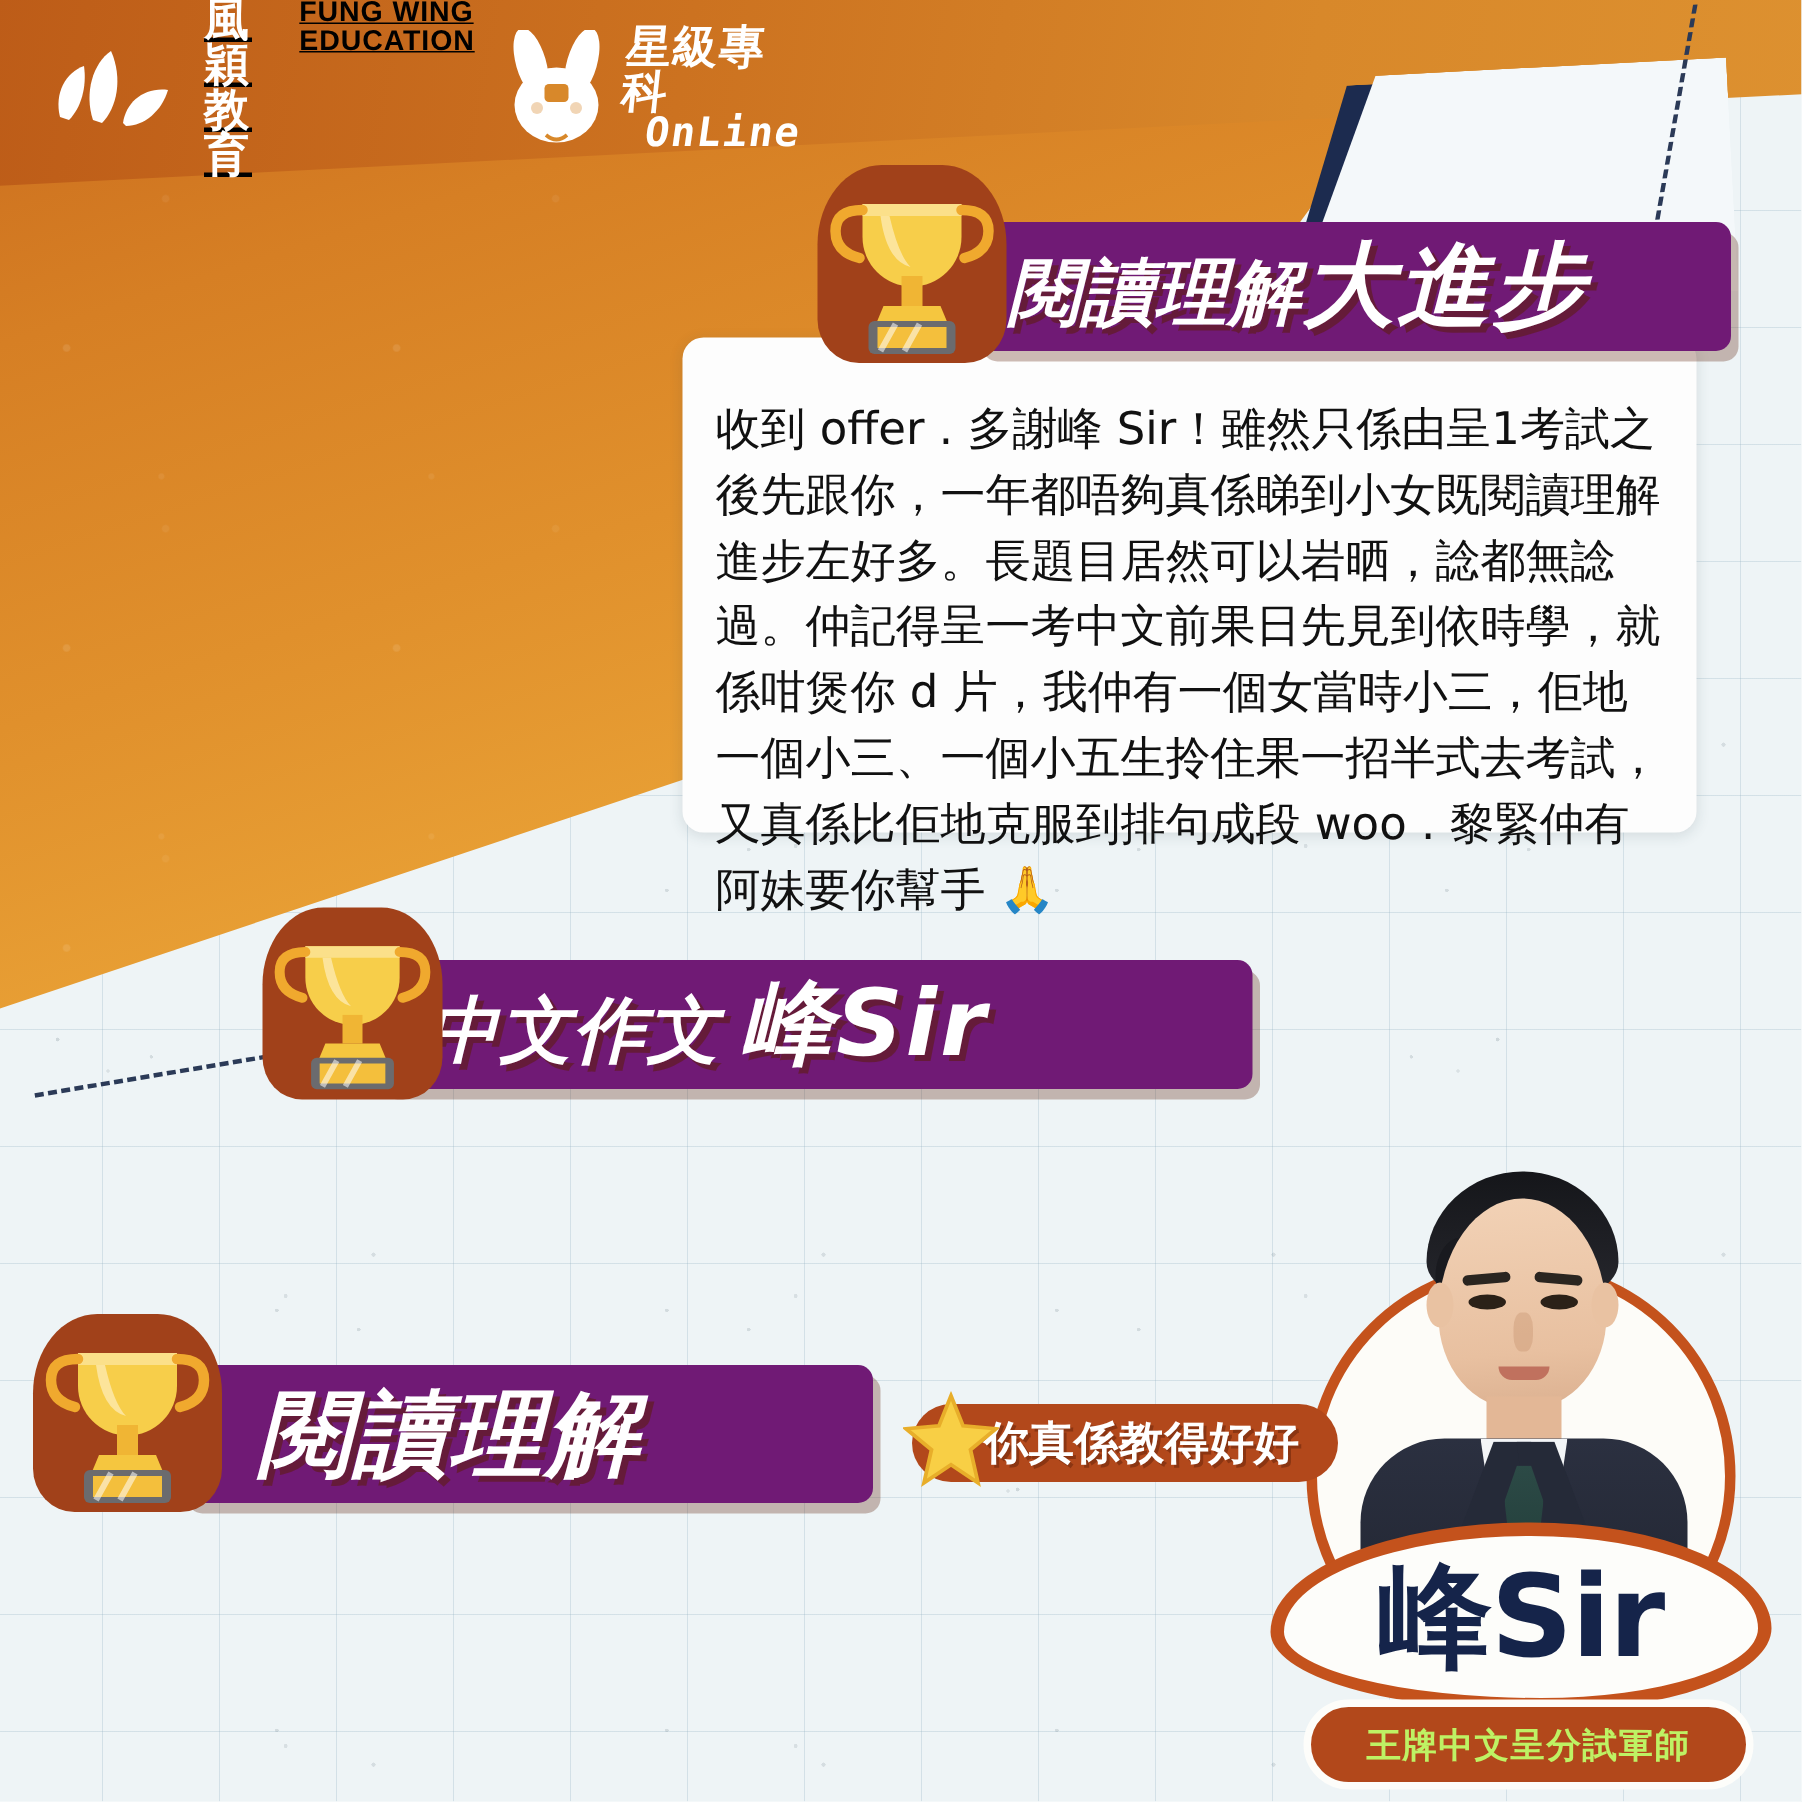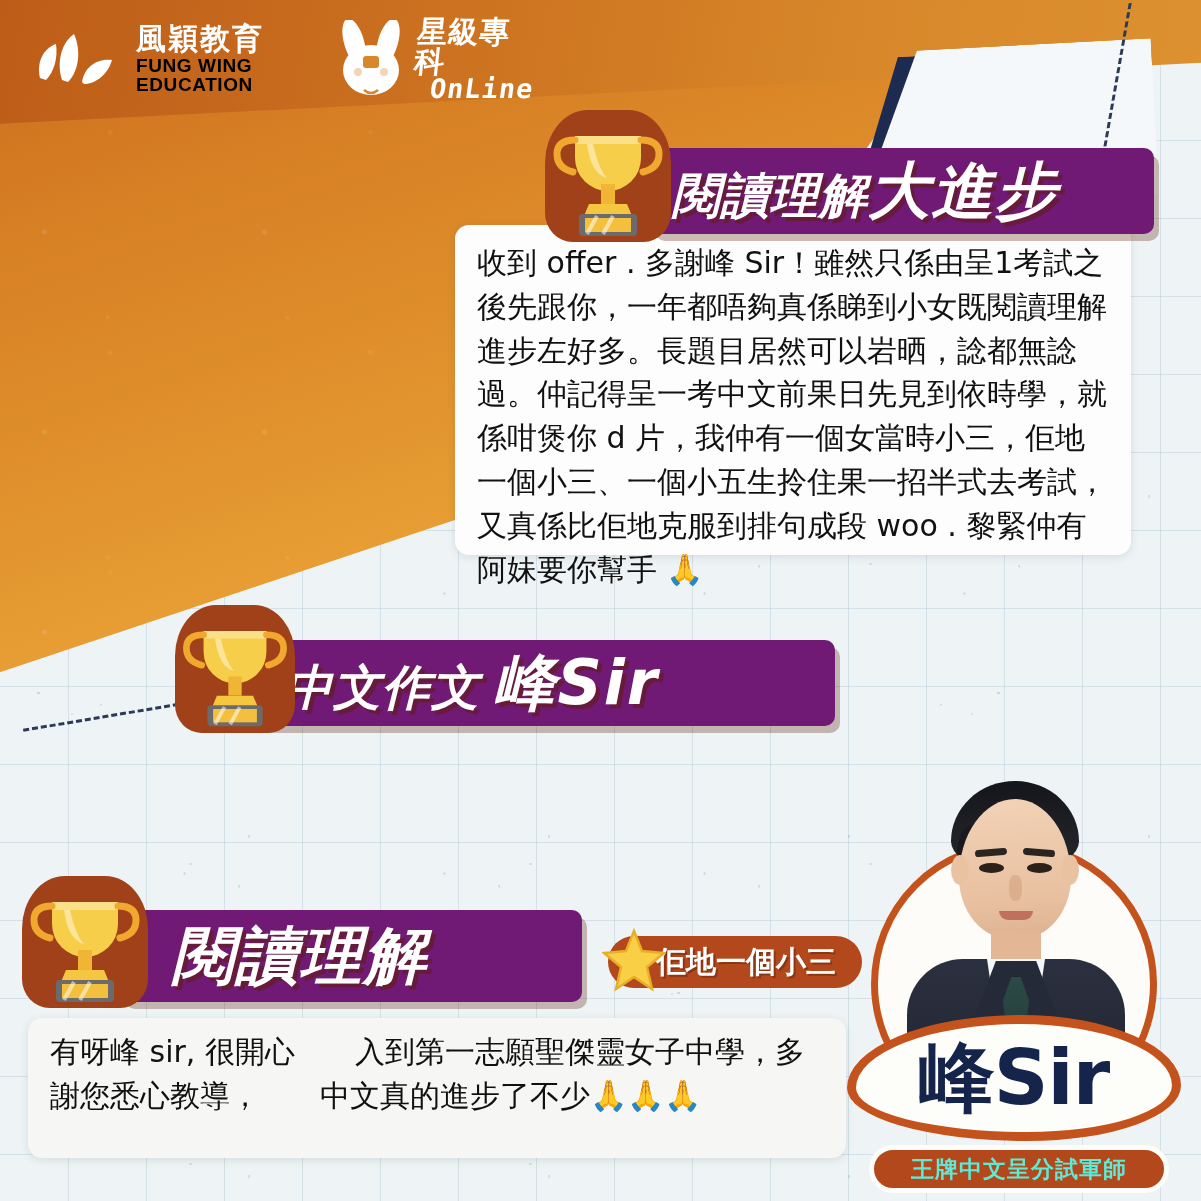--- a/index.html
+++ b/index.html
@@ -94,21 +94,21 @@
 
   
   .brand {
     position: absolute; left: 0; top: 0;
     width: 520px; height: 118px;
     display: flex; align-items: center; gap: 14px;
     padding-left: 26px;
     z-index: 30;
   }
   .leaf-logo { width: 96px; height: 70px; position: relative; flex: 0 0 auto; }
-  .brand-text { display: flex; flex-direction: column; gap: 2px; }
+  .brand-text { display: flex; gap: 2px; text-decoration: underline; }
   .brand-cn {
     font-size: 30px; font-weight: bold; color: #fff;
     letter-spacing: 2px; line-height: 1;
     font-family: "DejaVu Sans", sans-serif;
   }
   .brand-en {
     font-size: 19px; font-weight: bold; color: #000000;
     letter-spacing: .6px; line-height: 1;
   }
   .brand-second { display: flex; align-items: center; gap: 6px; margin-left: 4px; }
@@ -161,20 +161,21 @@
     border-radius: 14px;
     z-index: 15;
     box-shadow: 0 2px 9px rgba(40,60,70,.13);
     font-family: "DejaVu Sans", sans-serif;
     color: #111;
   }
   .bubble p {
     line-height: 1.46;
     white-space: pre-wrap;
     word-break: break-all;
+    margin-top: 24px;
   }
 
   
   .pill {
     position: absolute; z-index: 26;
     display: flex; align-items: center;
   }
   .pill .body {
     background: #b2481b;
     border-radius: 40px;
@@ -266,26 +267,26 @@
     display: flex; align-items: center; justify-content: center;
     font-family: "DejaVu Sans", sans-serif;
     font-weight: bold;
     font-size: 76px;
     color: #15244a;
     letter-spacing: -1px;
     line-height: 1;
   }
   .title-pill {
     position: absolute; left: 36px; bottom: 8px;
-    width: 300px; height: 48px;
+    width: 300px; height: 60px;
     background: #b2481b;
     border: 5px solid #fdfdfa;
     border-radius: 30px;
     display: flex; align-items: center; justify-content: center;
-    color: #5eead4;
+    color: #bef264;
     font-family: "DejaVu Sans", sans-serif;
     font-weight: bold;
     font-size: 23px;
     letter-spacing: 1px;
     z-index: 29;
   }
 </style>
 </head>
 <body>
 
@@ -401,26 +402,23 @@
       <span class="big" style="font-size:1em;">閱讀理解</span>
     </div>
   </div>
 
   <div class="pill" style="left:608px;top:936px;">
     <div class="starshape">
       <svg viewBox="0 0 64 64" width="64" height="64">
         <path d="M32 3 L40 23 L62 25 L45 39 L50 61 L32 49 L14 61 L19 39 L2 25 L24 23 Z" fill="#f8cf45" stroke="#e8ae2a" stroke-width="2.5"></path>
       </svg>
     </div>
-    <div class="body" style="height:52px;padding:0 26px 0 48px;font-size:30px;">佢地一個小三</div>
-  </div>
-
-  <div class="bubble" style="left:28px;top:1018px;width:818px;height:140px;padding:12px 22px;background:#f6f6f4;">
-    <p style="font-size:30px;">有呀峰 sir, 很開心　　入到第一志願聖傑靈女子中學，多謝您悉心教導，　　中文真的進步了不少🙏🙏🙏</p>
-  </div>
+    <div class="body" style="height:52px;padding:0 26px 0 48px;font-size:30px;">你真係教得好好</div>
+  </div>
+
 
   <div class="teacher-wrap">
     <div class="teacher-ring"></div>
     <div class="photo">
       <div class="p-hair"></div>
       <div class="p-head"></div>
       <div class="p-ear-l"></div>
         <div class="p-ear-r"></div>
       <div class="p-brow-l"></div>
         <div class="p-brow-r"></div>

